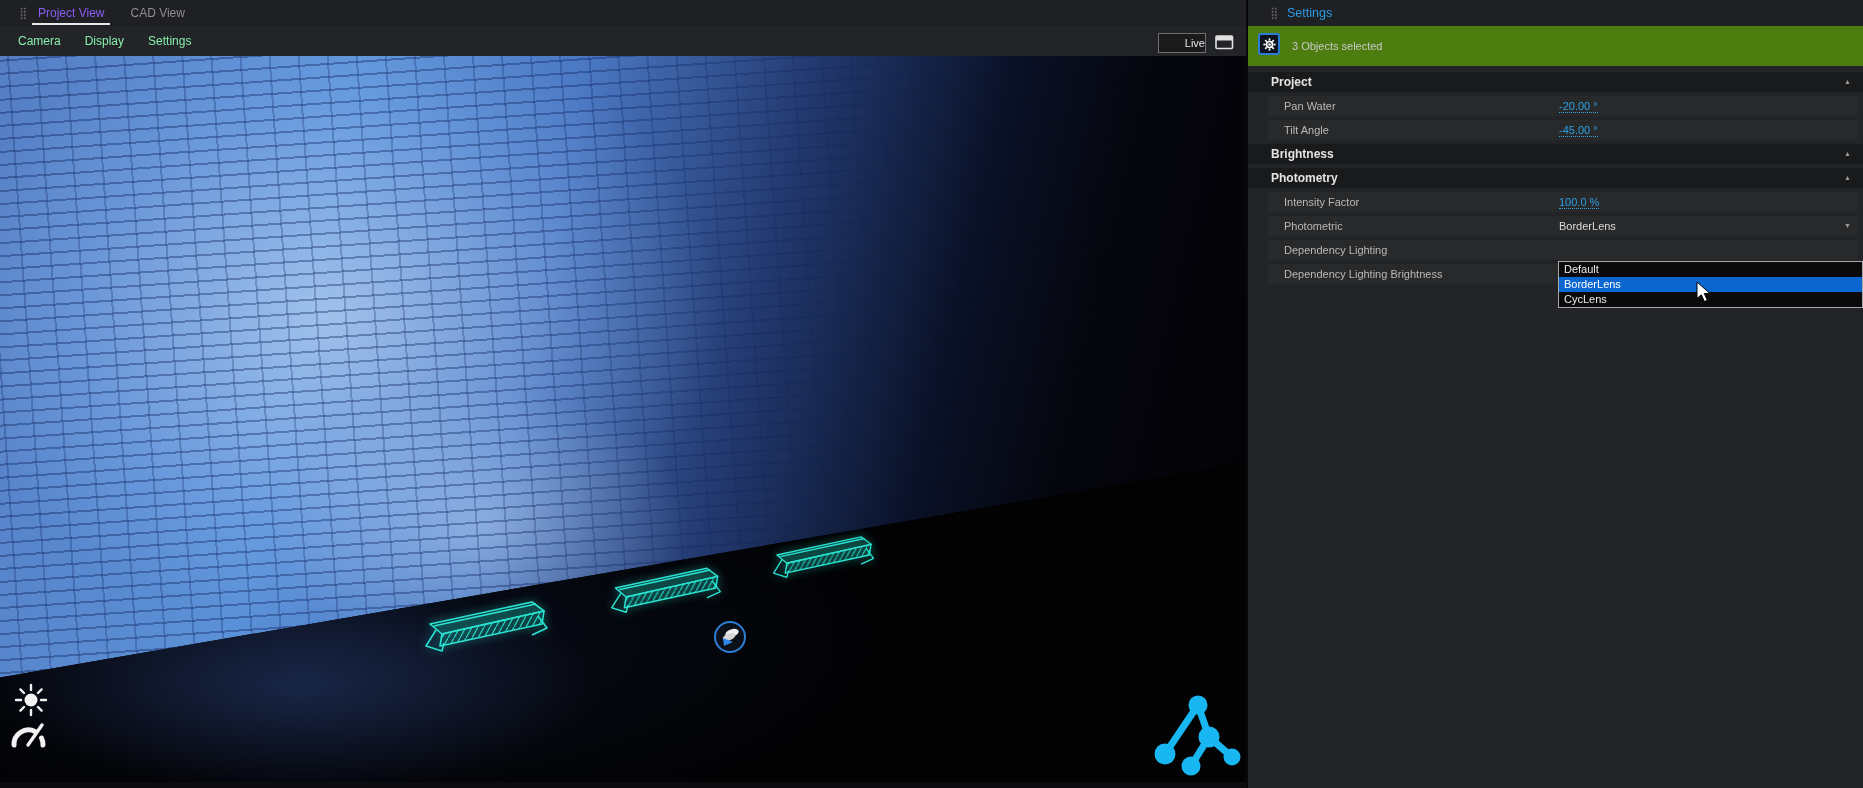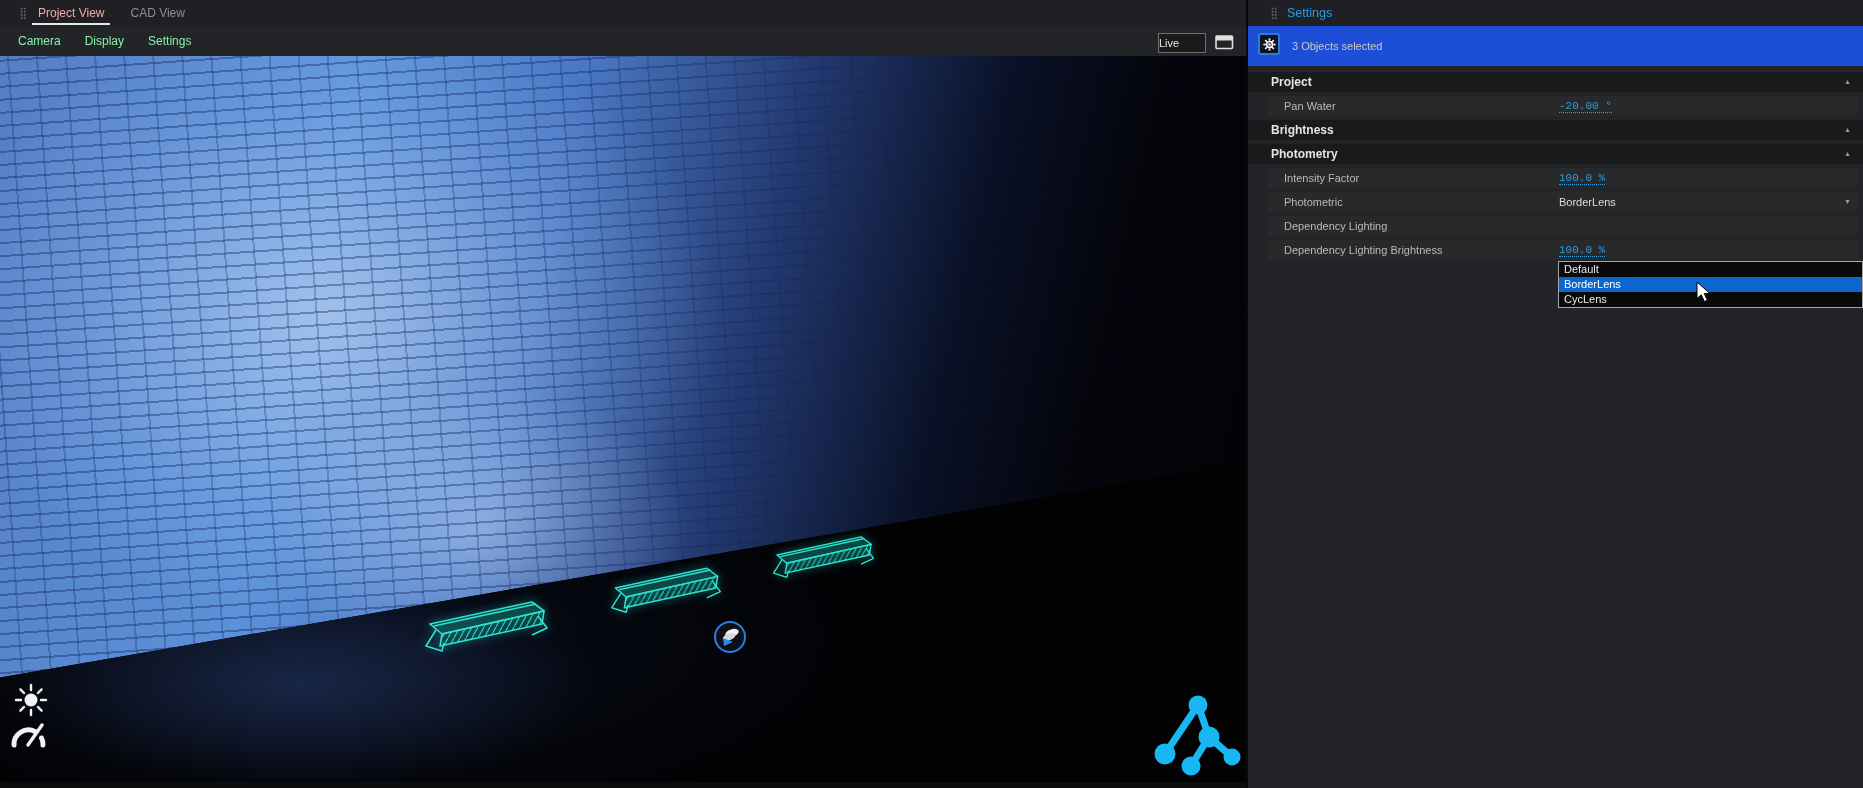--- a/index.html
+++ b/index.html
@@ -4,27 +4,27 @@
 <style>
   html,body{margin:0;padding:0;background:#0c0c0e;}
   *{box-sizing:border-box;font-family:"Liberation Sans",sans-serif;}
   .app{position:relative;width:1863px;height:788px;background:#0c0c0e;overflow:hidden;}
 
   
   .left{position:absolute;left:0;top:0;width:1246px;height:788px;}
   .tabbar{position:absolute;left:0;top:0;width:1246px;height:26px;background:#1f2023;display:flex;align-items:center;}
   .dragdots{width:6px;height:13px;margin-left:20px;background-image:radial-gradient(#646464 1px,transparent 1.3px);background-size:3.2px 3.2px;}
   .tab{position:relative;margin-left:10px;padding:0 2px;font-size:12px;color:#8f8f8f;height:26px;line-height:26px;cursor:default;}
-  .tab.active{color:#fca5a5;}
+  .tab.active{color:#8b5cf6;}
   .tab.active:after{content:"";position:absolute;left:-4px;right:-4px;bottom:1px;height:2px;background:#e8e8e8;}
   .tab + .tab{margin-left:22px;}
   .menubar{position:absolute;left:0;top:26px;width:1246px;height:30px;background:#232427;display:flex;align-items:center;}
   .menu-item{font-size:12px;color:#86efac;margin-left:24px;}
   .menu-item:first-child{margin-left:18px;}
-  .live-btn{position:absolute;left:1158px;top:7px;width:48px;height:20px;background:#1a1a1a;border:1px solid #6f6f6f;color:#dfe4e8;font-size:11px;text-align:left;line-height:18px;}
+  .live-btn{position:absolute;left:1158px;top:7px;width:48px;height:20px;background:#1a1a1a;border:1px solid #6f6f6f;color:#dfe4e8;font-size:11px;text-align:right;line-height:18px;}
   .monitor-icon{position:absolute;left:1215px;top:9px;}
 
   
   .viewport{position:absolute;left:0;top:56px;width:1246px;height:726px;background:#030304;overflow:hidden;}
   .wall{position:absolute;left:0;top:0;width:1246px;height:726px;
     clip-path:polygon(0 0,100% 0,100% 56%,0 85.6%);
     background:
       radial-gradient(ellipse 300px 200px at 480px 470px, rgba(215,235,255,.40), transparent 70%),
       radial-gradient(ellipse 540px 430px at 330px 260px, rgba(230,242,255,.50), rgba(160,200,255,.22) 48%, transparent 72%),
       linear-gradient(103deg,#567fc5 0%, #5b91d8 26%, #4a77c2 42%, #22386e 58%, #0a1126 72%, #05060d 82%, #020204 100%);}
@@ -43,31 +43,31 @@
   .fixture{position:absolute;filter:drop-shadow(0 0 5px rgba(35,225,205,.55));}
   .hub-icon{position:absolute;left:713px;top:564px;width:34px;height:34px;}
   .sun-icon{position:absolute;left:13px;top:626px;}
   .gauge-icon{position:absolute;left:8px;top:661px;}
   .logo-icon{position:absolute;left:1152px;top:638px;}
 
   
   .panel{position:absolute;left:1247px;top:0;width:616px;height:788px;background:#232427;border-left:1px solid #050506;}
   .panel-tabbar{position:absolute;left:0;top:0;width:616px;height:26px;background:#1f2023;display:flex;align-items:center;}
   .panel-title{margin-left:10px;font-size:12.5px;color:#2b9ce4;}
-  .sel-row{position:absolute;left:0;top:26px;width:616px;height:40px;background:#1d4ed8;}
+  .sel-row{position:absolute;left:0;top:26px;width:616px;height:40px;background:#4d7c0f;}
   .gear-btn{position:absolute;left:10px;top:7px;width:22px;height:22px;border:2px solid #2a7cd6;border-radius:3px;background:#0d1420;display:flex;align-items:center;justify-content:center;}
   .sel-text{position:absolute;left:44px;top:0;height:40px;line-height:40px;font-size:11px;color:#c9c9c9;}
   .sections{position:absolute;left:0;top:72px;width:616px;}
   .sec-header{position:relative;height:20px;margin-bottom:4px;background:#191a1c;display:flex;align-items:center;}
   .sec-title{margin-left:23px;font-size:12px;font-weight:bold;color:#e4e4e4;}
   .sec-arrow{position:absolute;right:13px;top:0;height:20px;line-height:20px;font-size:7px;color:#9a9a9a;}
   .prop-row{position:relative;height:20px;margin:0 6px 4px 20px;background:#28292b;display:flex;align-items:center;}
   .prop-label{width:291px;padding-left:16px;font-size:11px;color:#b9b9b9;white-space:nowrap;}
   .prop-value{font-size:11px;white-space:nowrap;}
-  .prop-value.editable{color:#2d9fe2;border-bottom:1px dotted #2d9fe2;padding-bottom:0px;font-family:Liberation Mono, monospace;}
+  .prop-value.editable{color:#2d9fe2;border-bottom:1px dotted #2d9fe2;padding-bottom:0px;}
   .prop-value.plain{color:#dcdcdc;}
   .row-arrow{position:absolute;right:7px;top:0;height:20px;line-height:20px;font-size:7px;color:#9a9a9a;}
   .dropdown{position:absolute;left:310px;top:261px;width:305px;background:#0a0a0b;border:1px solid #a8a8a8;z-index:5;}
   .dd-item{height:15px;line-height:15px;padding-left:5px;font-size:11px;color:#eaeaea;}
   .dd-item.sel{background:#0b66d0;color:#fff;}
   .cursor{position:absolute;left:448px;top:281px;z-index:6;}
 </style>
 </head>
 <body>
 
@@ -200,20 +200,24 @@
 
     <div class="sections" id="sections">
         <div class="sec-header">
           <span class="sec-title">Project</span>
           <span class="sec-arrow">▲</span>
         </div>
         <div class="prop-row">
           <span class="prop-label">Pan Water</span>
           <span class="prop-value editable">-20.00 °</span>
         </div>
+        <div class="prop-row">
+          <span class="prop-label">Tilt Angle</span>
+          <span class="prop-value editable">-45.00 °</span>
+        </div>
         <div class="sec-header">
           <span class="sec-title">Brightness</span>
           <span class="sec-arrow">▲</span>
         </div>
         <div class="sec-header">
           <span class="sec-title">Photometry</span>
           <span class="sec-arrow">▲</span>
         </div>
         <div class="prop-row">
           <span class="prop-label">Intensity Factor</span>

